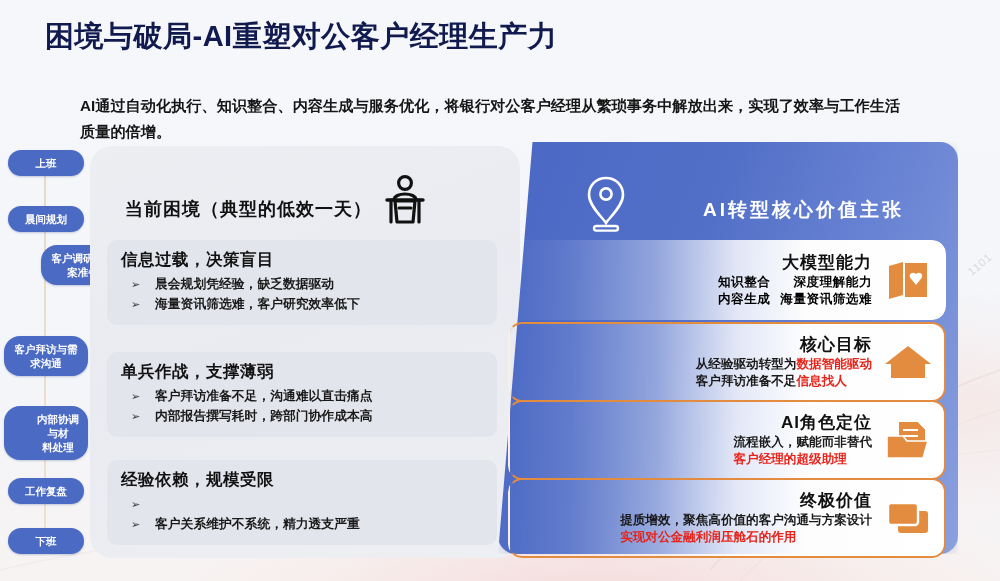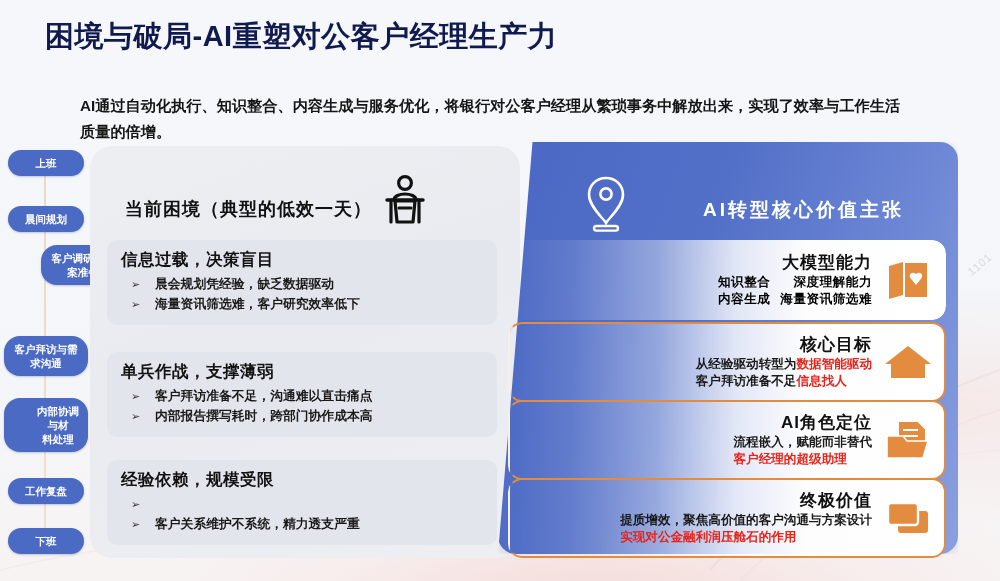--- a/index.html
+++ b/index.html
@@ -184,21 +184,21 @@
           <div>晨间规划</div>
         </div>
         <div class="tl-pill wide" style="top: 97px; background: rgb(74, 106, 196); margin-left: 37px;">
           <div>客户调研与方</div>
           <div>案准备</div>
         </div>
         <div class="tl-pill wide" style="top: 188px; background: rgb(74, 106, 196);">
           <div>客户拜访与需</div>
           <div>求沟通</div>
         </div>
-        <div class="tl-pill wide" style="top: 250px; background: rgb(74, 106, 196); padding-left: 28px;">
+        <div class="tl-pill wide" style="top: 258px; background: rgb(74, 106, 196); padding-left: 28px;">
           <div>内部协调与材</div>
           <div>料处理</div>
         </div>
         <div class="tl-pill" style="top: 330px; background: rgb(74, 106, 196);">
           <div>工作复盘</div>
         </div>
         <div class="tl-pill" style="top: 380px; background: rgb(74, 106, 196);">
           <div>下班</div>
         </div>
       </div>

